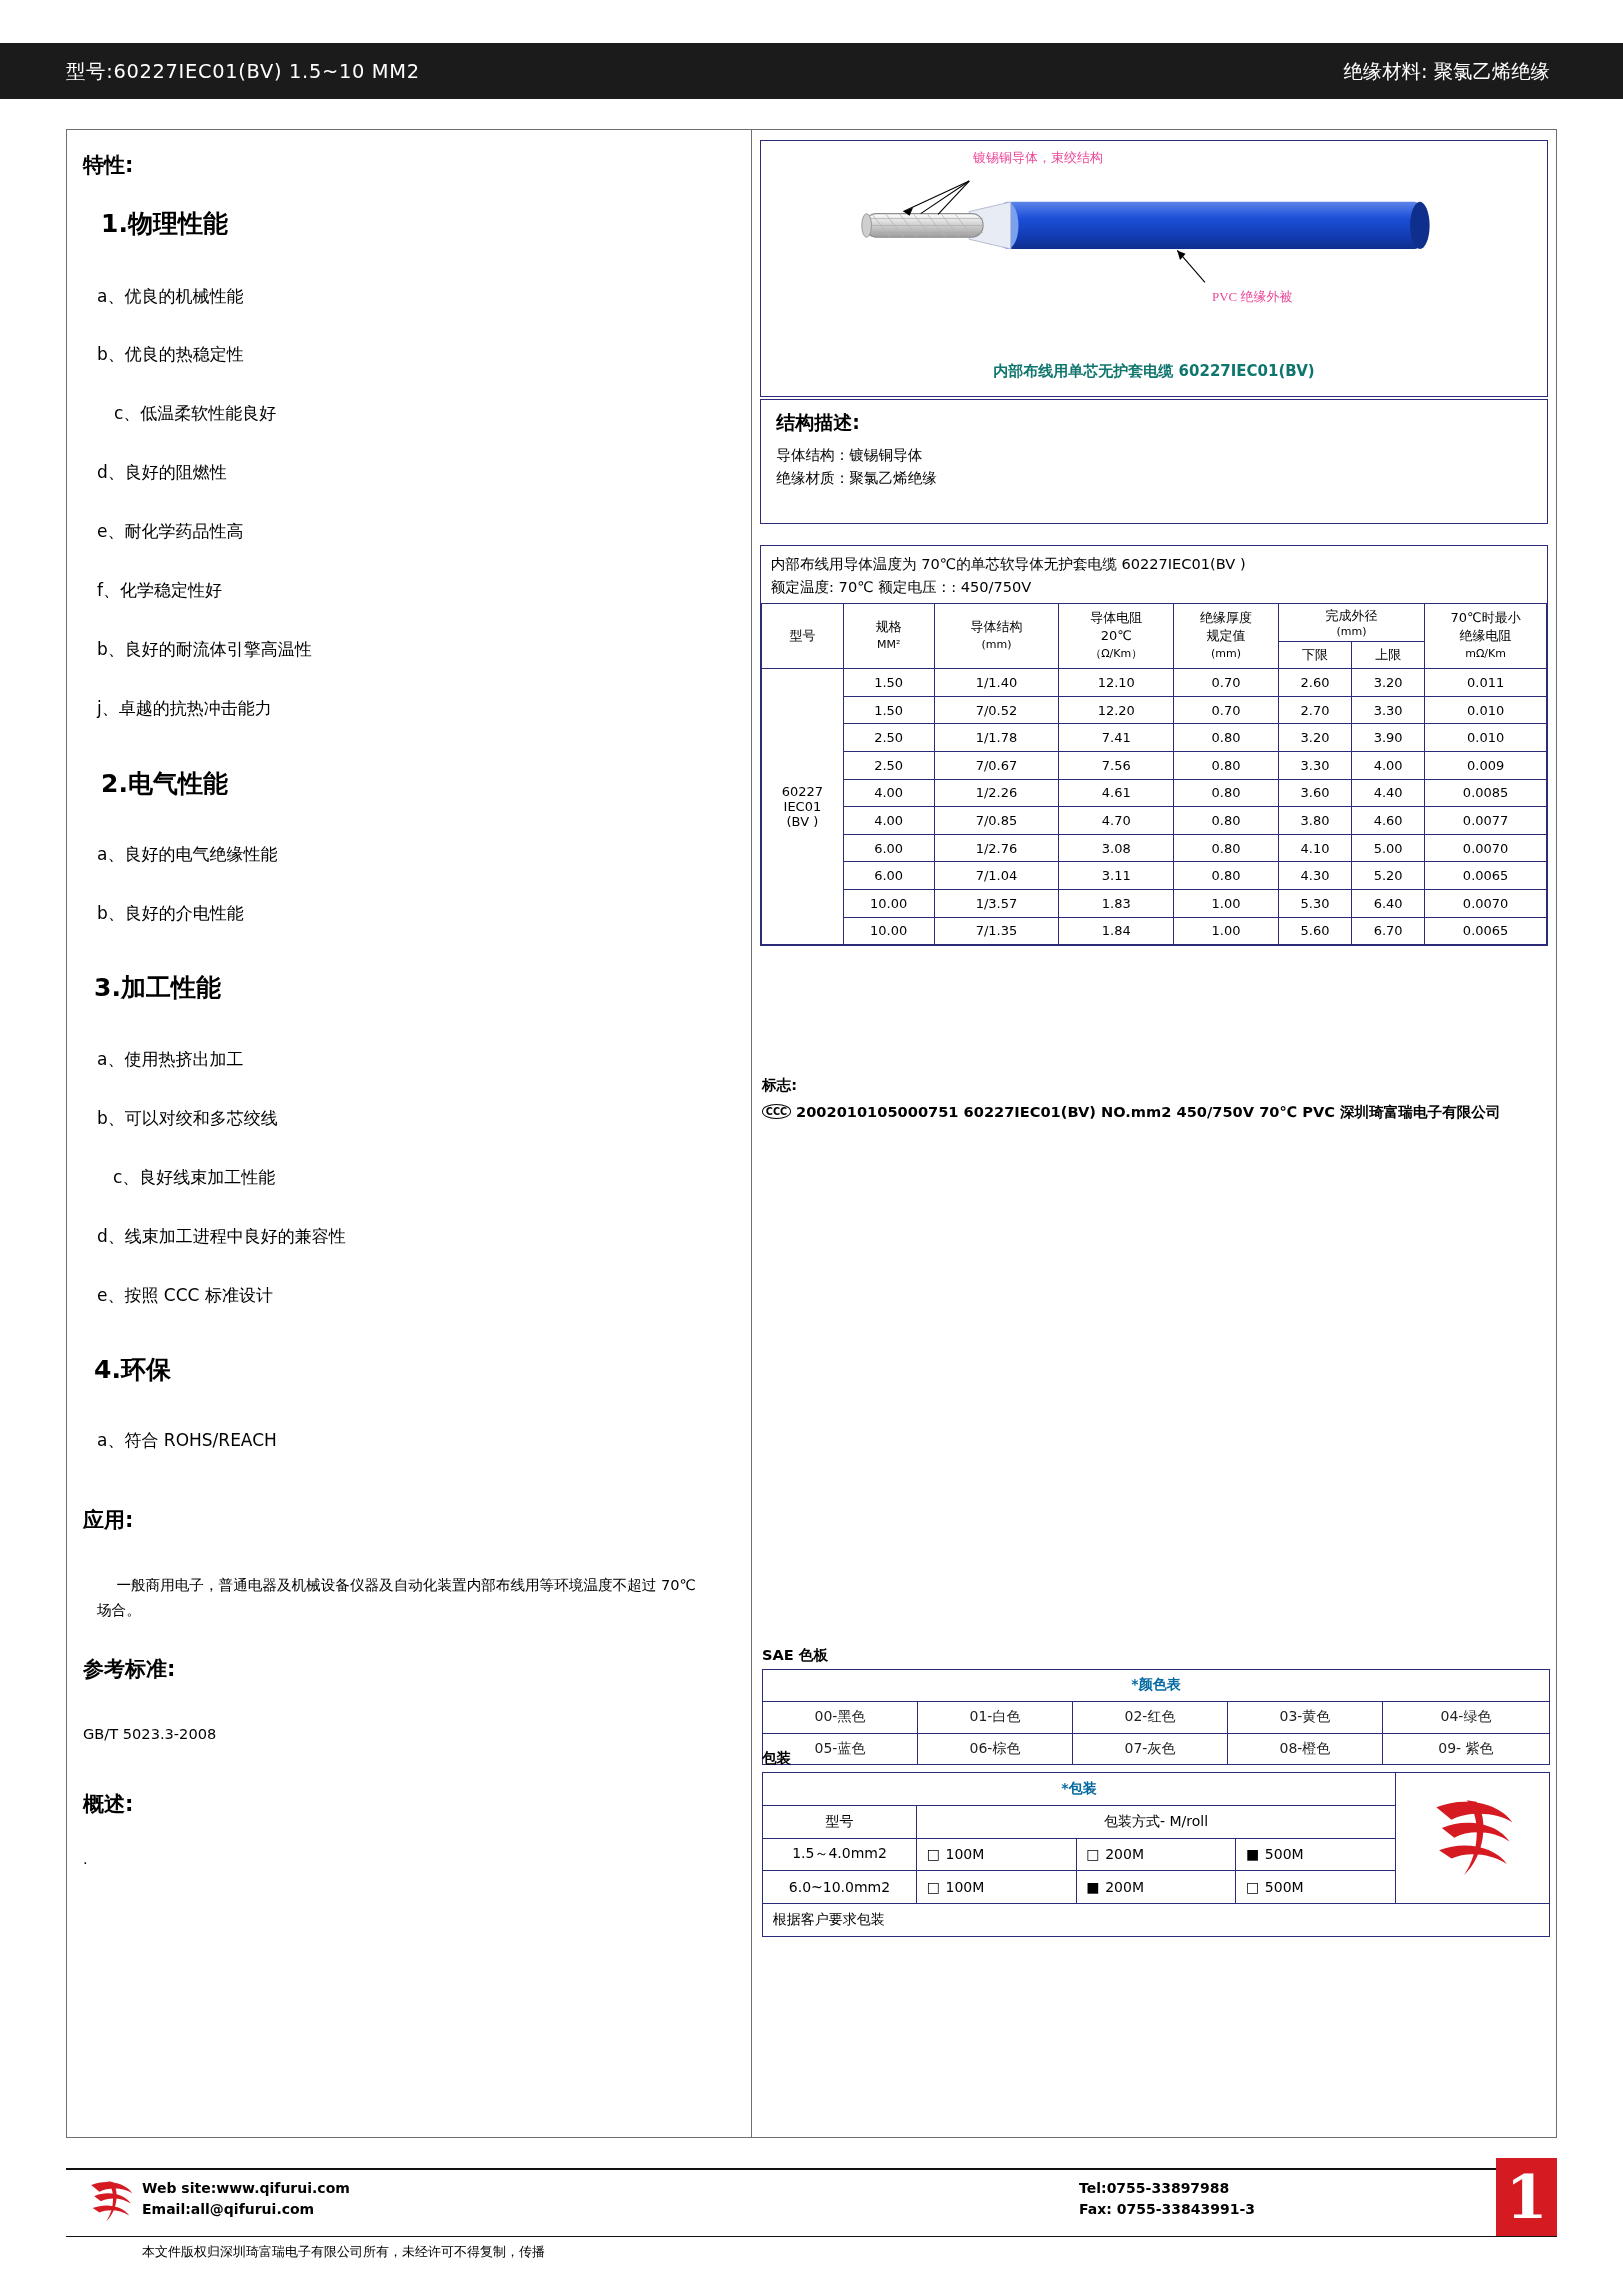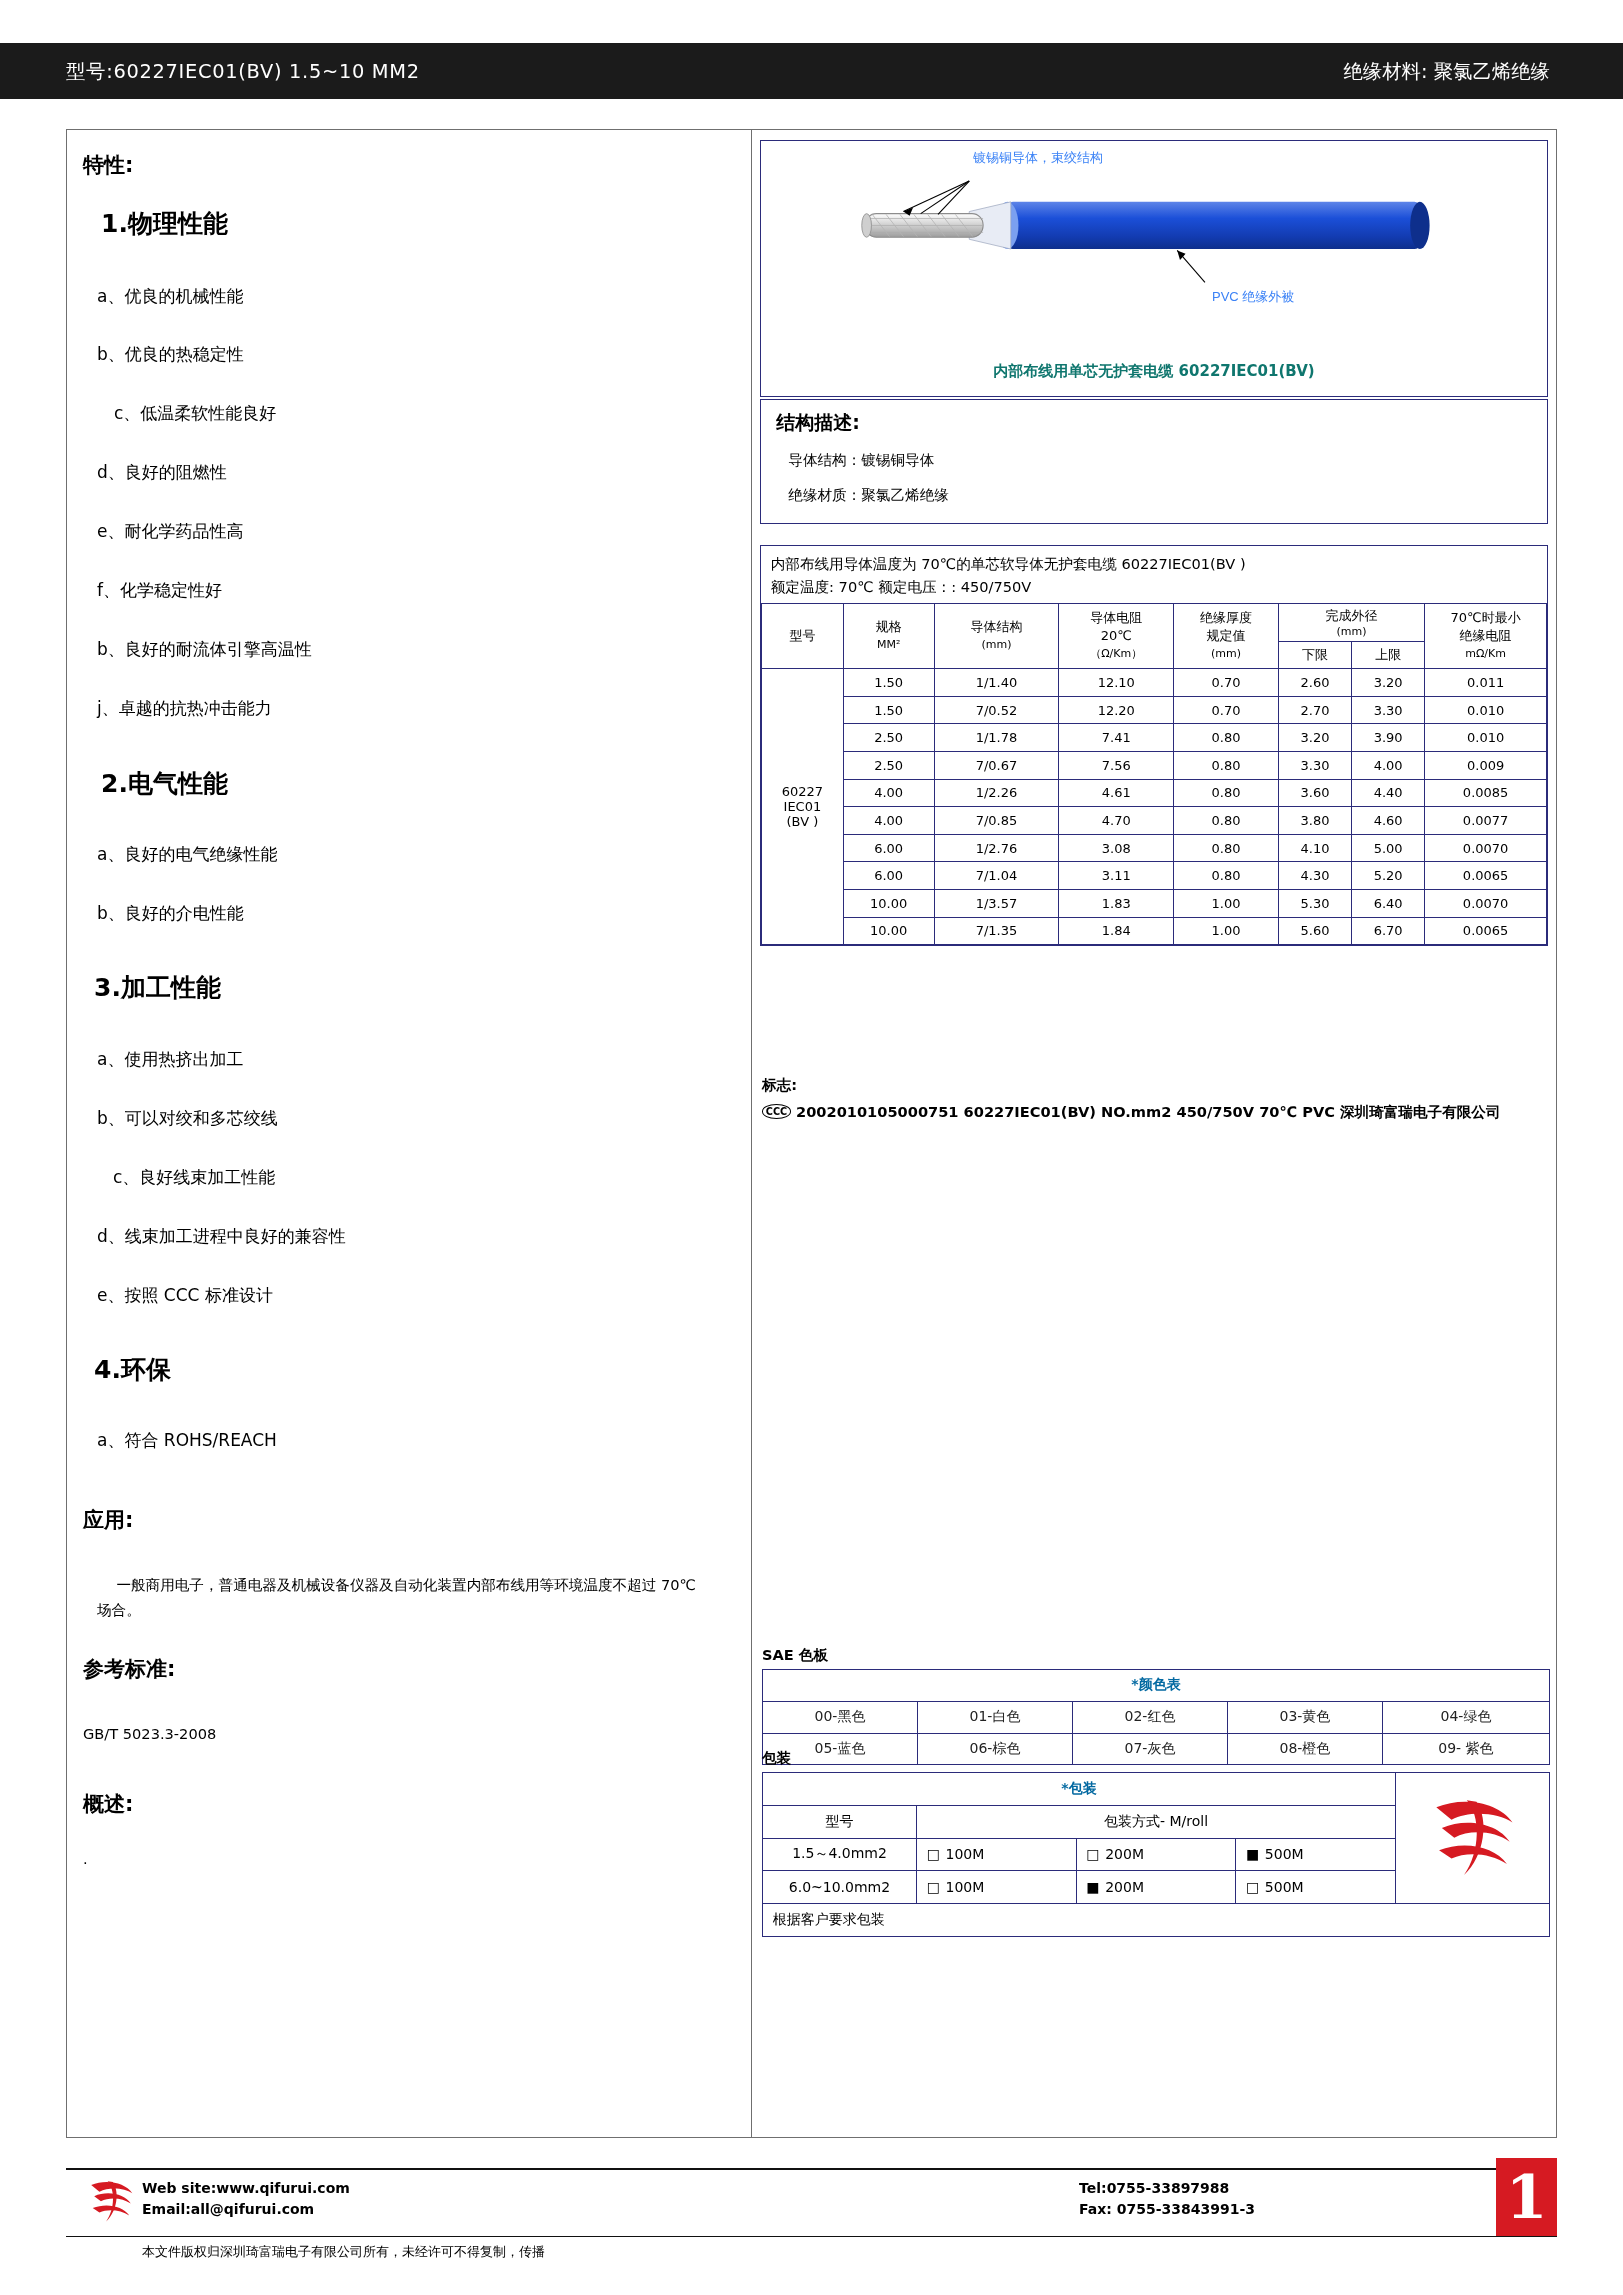--- a/index.html
+++ b/index.html
@@ -102,23 +102,23 @@
     left: 0; right: 0;
     bottom: 15.3px;
     text-align: center;
     font-family: "DejaVu Sans", sans-serif;
     font-size: 15px;
     font-weight: bold;
     color: #0f766e;
   }
   .lead-label {
     position: absolute;
-    font-family: Liberation Sans, sans-serif;
+    font-family: Liberation Serif, serif;
     font-size: 13px;
-    color: #3b82f6;
+    color: #ec4899;
     white-space: nowrap;
   }
 
   .struct-box {
     position: absolute;
     left: 760px; top: 399px;
     width: 788px;
     height: 125px;
     border: 0.7px solid #2b2b7a;
     box-sizing: border-box;
@@ -127,21 +127,21 @@
   .struct-title {
     font-family: "DejaVu Sans", sans-serif;
     font-size: 19px;
     font-weight: bold;
     margin: 2.8px 0 7px 0;
   }
   .struct-line {
     font-family: "DejaVu Sans", sans-serif;
     font-size: 14.6px;
     line-height: 23.6px;
-    margin: 12px;
+    margin: 0;
   }
 
   
   .spec-wrap {
     position: absolute;
     left: 760px; top: 545px;
     width: 788px;
     border: 0.7px solid #2b2b7a;
     box-sizing: border-box;
   }

